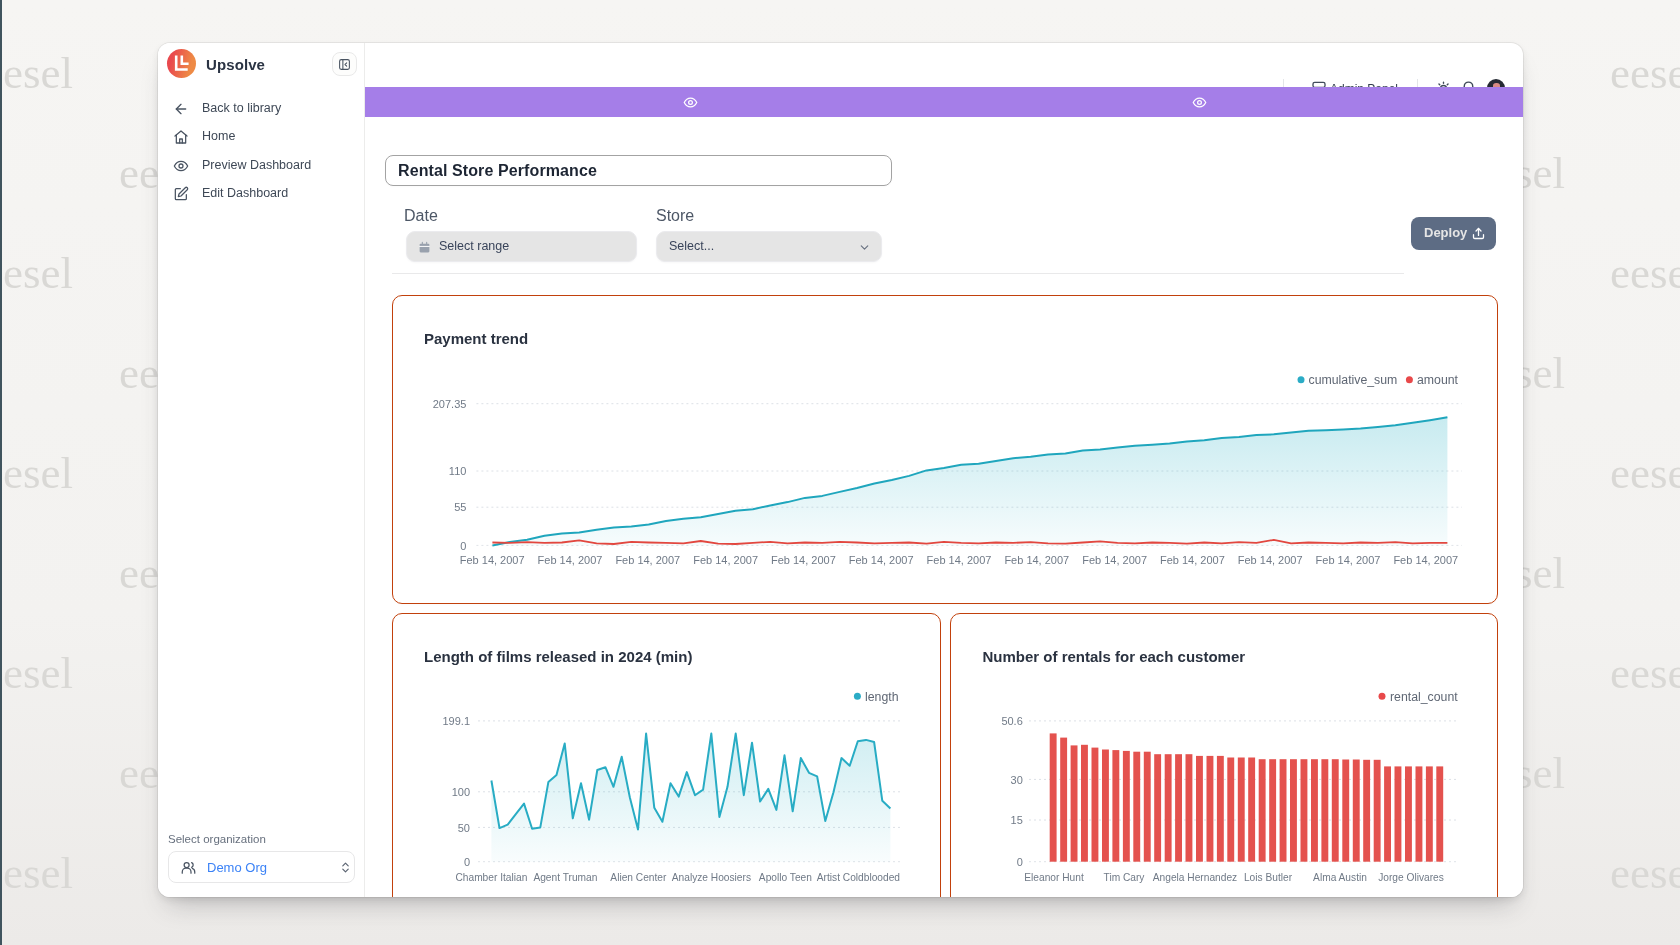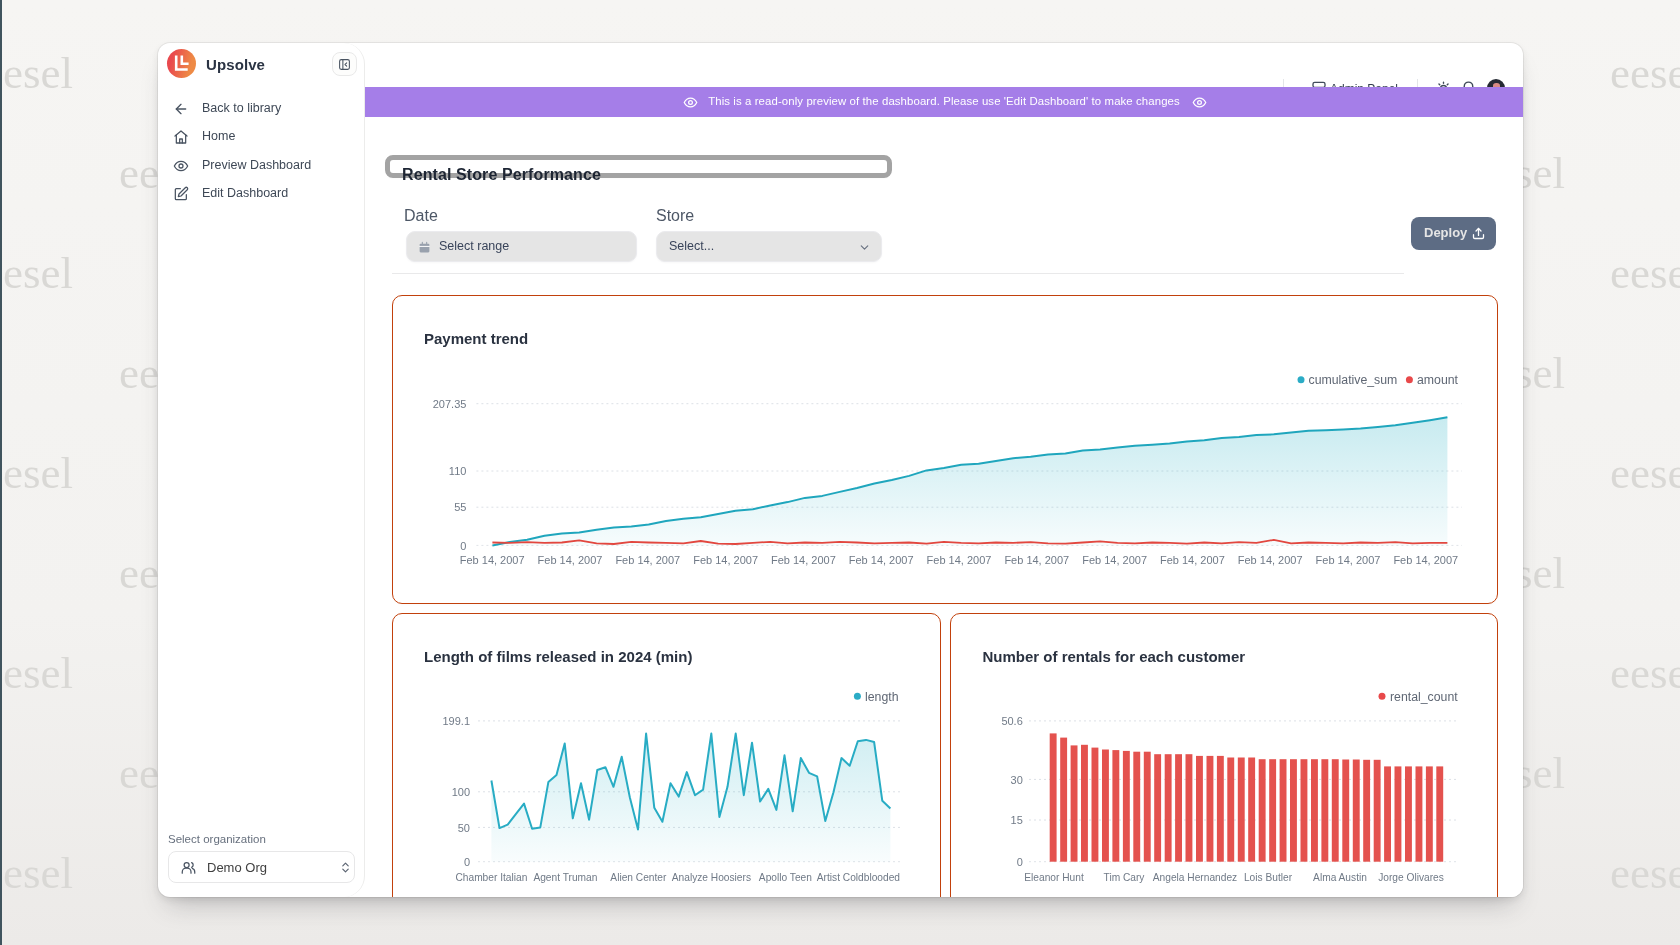--- a/index.html
+++ b/index.html
@@ -4,38 +4,38 @@
 <style>
   * { margin:0; padding:0; box-sizing:border-box; }
   html,body { width:1680px; height:945px; overflow:hidden;
     font-family:"Liberation Sans", sans-serif; }
   body { background:linear-gradient(180deg,#f6f5f3 0%,#f3f2f0 65%,#eceae8 100%); position:relative; }
   .wm { font-family:"Liberation Serif", serif; font-size:45px; fill:#d9d8d5; }
   #leftedge { position:absolute; left:0; top:0; width:2px; height:945px; background:#40545e; z-index:5; }
   #win { position:absolute; left:158px; top:43px; width:1365px; height:854px;
      background:#fff; border-radius:12px; overflow:hidden; z-index:3;
      box-shadow:0 0 0 1px rgba(0,0,0,0.06), 0 16px 26px -10px rgba(55,55,60,0.28), 0 3px 7px rgba(55,55,60,0.10); }
-  #sidebar { position:absolute; left:0; top:0; width:207px; height:854px; background:#fff; border-right:1px solid #ececeb;border-radius:21px; }
+  #sidebar { position:absolute; left:0; top:0; width:207px; height:854px; background:#fff; border-right:1px solid #ececeb; }
   .logo { position:absolute; left:9px; top:6px; width:29px; height:29px; border-radius:50%;
      background:linear-gradient(105deg,#e9494e 20%,#ee8a45 78%); }
   .brand { position:absolute; left:48px; top:13px; font-size:15px; font-weight:bold; color:#2b3444; letter-spacing:0.1px; }
   .collapse { position:absolute; left:174px; top:9px; width:25px; height:24px; border:1px solid #e9e9e9; border-radius:8px; background:#fdfdfc; }
   .mi { position:absolute; left:0; width:207px; height:28px; }
   .mi svg { position:absolute; left:15px; top:6px; }
   .mi span { position:absolute; left:44px; top:6px; font-size:12.5px; color:#3e4856; }
   .selorg { position:absolute; left:10px; top:790px; font-size:11.5px; color:#67707e; }
   .orgbox { position:absolute; left:10px; top:808px; width:187px; height:32px; border:1px solid #e7e7e8; border-radius:8px; background:#fff; }
-  .orgbox span { position:absolute; left:38px; top:8px; font-size:13px; color:#404040; }
+  .orgbox span { position:absolute; left:38px; top:8px; font-size:13px; color:#3b82f6; }
   #header { position:absolute; left:207px; top:0; width:1158px; height:44px; background:#fff;margin-top:24px; }
   .hdiv { position:absolute; top:12px; width:1px; height:20px; background:#e3e5e8; }
   .hlabel { position:absolute; left:965px; top:15px; font-size:12px; color:#333e4e; }
   #banner { position:absolute; left:207px; top:44px; width:1158px; height:30px; background:#a57ee8; }
   #banner .txt { position:absolute; width:100%; top:8px; text-align:center; font-size:11.4px; color:#fff; font-weight:500; letter-spacing:0.1px; }
   #main { position:absolute; left:207px; top:74px; width:1158px; height:780px; background:#fff; }
-  .titlecard { position:absolute; left:20px; top:38px; width:507px; height:23px; border:5px solid #a3a3a3; border-radius:8px;
+  .titlecard { position:absolute; left:20px; top:38px; width:507px; height:31px; border:1px solid #a3a3a3; border-radius:8px;
       box-shadow:0 1px 2px rgba(0,0,0,0.02); }
   .titlecard span { position:absolute; left:12px; top:6px; font-size:16px; font-weight:bold; color:#1d2533; letter-spacing:0.1px; }
   .flabel { position:absolute; top:90px; font-size:16px; color:#4d5766; }
   .finput { position:absolute; top:114px; height:31px; border:1px solid #ebebee; border-radius:9px; background:#e5e5e5; box-shadow:0 1px 2px rgba(0,0,0,0.03); }
   .finput .ph { position:absolute; top:7px; font-size:12.5px; color:#39445a; }
   .deploy { position:absolute; left:1046px; top:100px; width:85px; height:33px; background:#5d6c84; border-radius:8px; }
   .deploy span { position:absolute; left:13px; top:8px; font-size:13px; font-weight:bold; color:#e5e5e5; }
   .fdivider { position:absolute; left:27px; top:156px; width:1012px; height:1px; background:#e9e9ea; }
   .card { position:absolute; background:#fff; border:1px solid #c2410c; border-radius:10px; box-shadow:0 1px 2px rgba(0,0,0,0.02); }
   #card1 { left:27px; top:178px; width:1106px; height:309px; }
@@ -133,21 +133,20 @@
     <svg width="17" height="17" viewBox="0 0 24 24" style="position:absolute;left:1095px;top:13px" fill="none" stroke="#3f4a59" stroke-width="2" stroke-linecap="round" stroke-linejoin="round">
       <path d="M6 9a6 6 0 0 1 12 0c0 5 2 6.5 2 6.5H4S6 14 6 9"></path>
         <path d="M10.3 20a2 2 0 0 0 3.4 0"></path>
     </svg>
     <div style="position:absolute;left:1122px;top:12px;width:18px;height:18px;border-radius:50%;background:#262a33;overflow:hidden">
       <div style="position:absolute;left:5.5px;top:3.5px;width:7px;height:6px;border-radius:45%;background:#d98b84"></div>
       <div style="position:absolute;left:4px;top:10.5px;width:10px;height:7px;border-radius:40%;background:#c97f7a"></div>
     </div>
   </div>
   <div id="banner">
-    <div class="txt">This is a read-only preview of the dashboard. Please use 'Edit Dashboard' to make changes</div>
     <svg width="15" height="15" viewBox="0 0 24 24" style="position:absolute;left:318px;top:8px" fill="none" stroke="#fff" stroke-width="2">
       <path d="M2 12s3.5-7 10-7 10 7 10 7-3.5 7-10 7-10-7-10-7z"></path>
         <circle cx="12" cy="12" r="3"></circle>
     </svg>
     <svg width="15" height="15" viewBox="0 0 24 24" style="position:absolute;left:827px;top:8px" fill="none" stroke="#fff" stroke-width="2">
       <path d="M2 12s3.5-7 10-7 10 7 10 7-3.5 7-10 7-10-7-10-7z"></path>
         <circle cx="12" cy="12" r="3"></circle>
     </svg>
   </div>
   <div id="sidebar">

